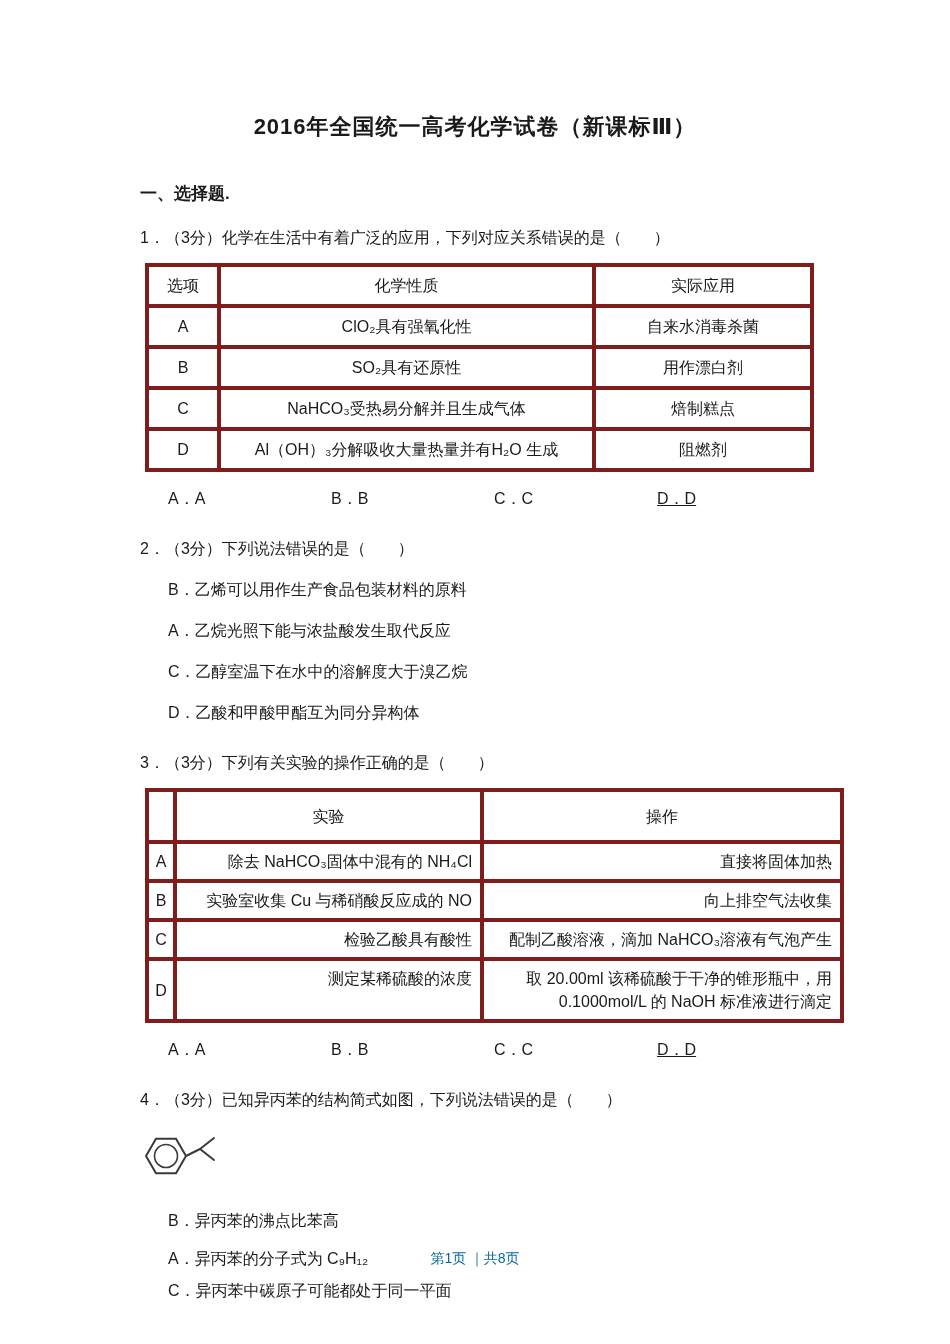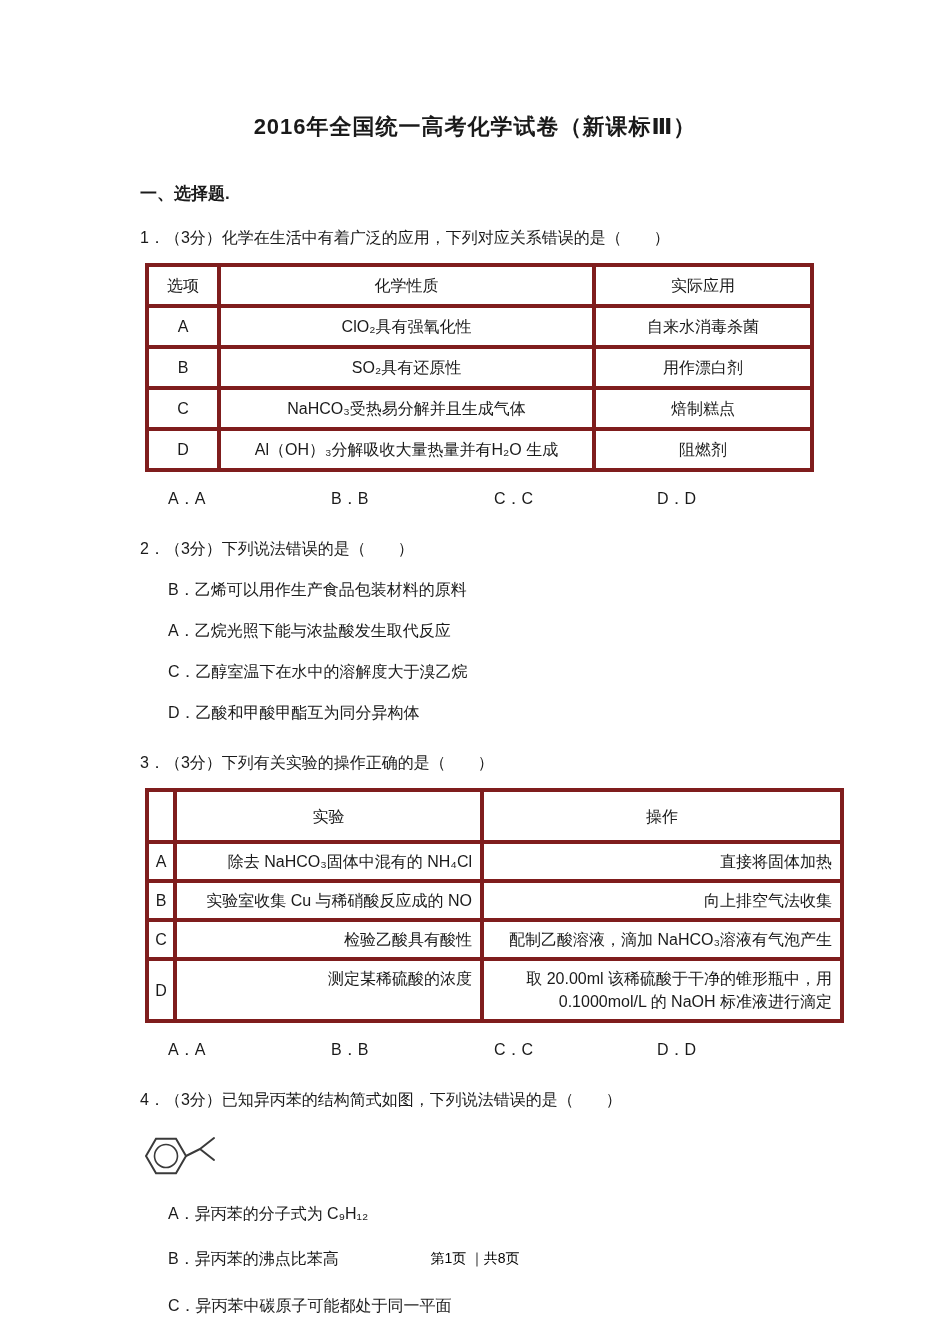--- a/index.html
+++ b/index.html
@@ -45,35 +45,35 @@
   }
   table.tbl1 th, table.tbl1 td { height: 37px; padding: 0 6px; }
   table.tbl2 th { height: 32px; padding: 8px 6px; }
   table.tbl2 td { padding: 6px 8px; vertical-align: top; text-align: right; }
   table.tbl2 td.letter { text-align: center; vertical-align: middle; padding: 0; }
   .answers {
     margin: 17px 0 0 168px;
     font-size: 16px;
   }
   .answers .ans { display: inline-block; width: 163px; }
-  .answers .ans:last-child { width: auto; }
+  .answers .ans:last-child { width: auto; text-decoration: underline; }
   .opt {
     margin: 19px 140px 0 168px;
     font-size: 16px;
     line-height: 22px;
   }
   .structure-wrap { margin: 14px 0 0 138px; height: 62px; }
   .footer {
     position: absolute;
     left: 0;
     right: 0;
     top: 1250px;
     text-align: center;
     font-size: 14px;
-    color: #000000;
+    color: #0369a1;
   }
 </style>
 </head>
 <body>
 
 <div class="page">
 
   <h1 class="title">2016年全国统一高考化学试卷（新课标Ⅲ）</h1>
 
   <div class="section">一、选择题.</div>
@@ -169,19 +169,19 @@
   <div class="stem sp">4．（3分）已知异丙苯的结构简式如图，下列说法错误的是（　　）</div>
 
   <div class="structure-wrap">
     <svg width="100" height="62" viewBox="0 0 100 62">
       <polygon points="48,31 38,48.3 18,48.3 8,31 18,13.7 38,13.7" fill="none" stroke="#3a3a3a" stroke-width="2"></polygon>
       <circle cx="28" cy="31" r="11.5" fill="none" stroke="#3a3a3a" stroke-width="1.6"></circle>
       <path d="M48,31 L62,24 M62,24 L76,13 M62,24 L76,35" fill="none" stroke="#3a3a3a" stroke-width="2" stroke-linecap="round"></path>
     </svg>
   </div>
 
+  <div class="opt" style="margin-top:23px">B．异丙苯的沸点比苯高</div>
   <div class="opt" style="margin-top:16px">A．异丙苯的分子式为 C₉H₁₂</div>
-  <div class="opt" style="margin-top:23px">B．异丙苯的沸点比苯高</div>
-  <div class="opt" style="margin-top:25px">C．异丙苯中碳原子可能都处于同一平面</div>
+  <div class="opt" style="margin-top:10px">C．异丙苯中碳原子可能都处于同一平面</div>
 
   <div class="footer">第1页 ｜共8页</div>
 
 </div>
 
 </body></html>

